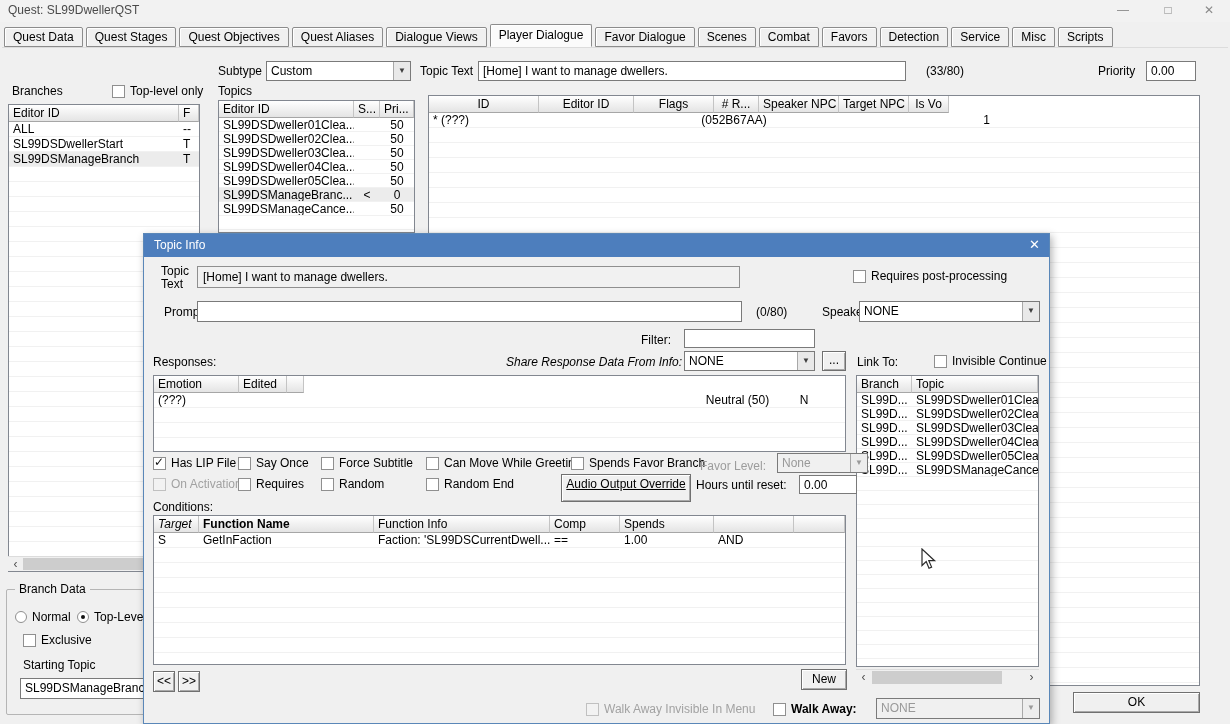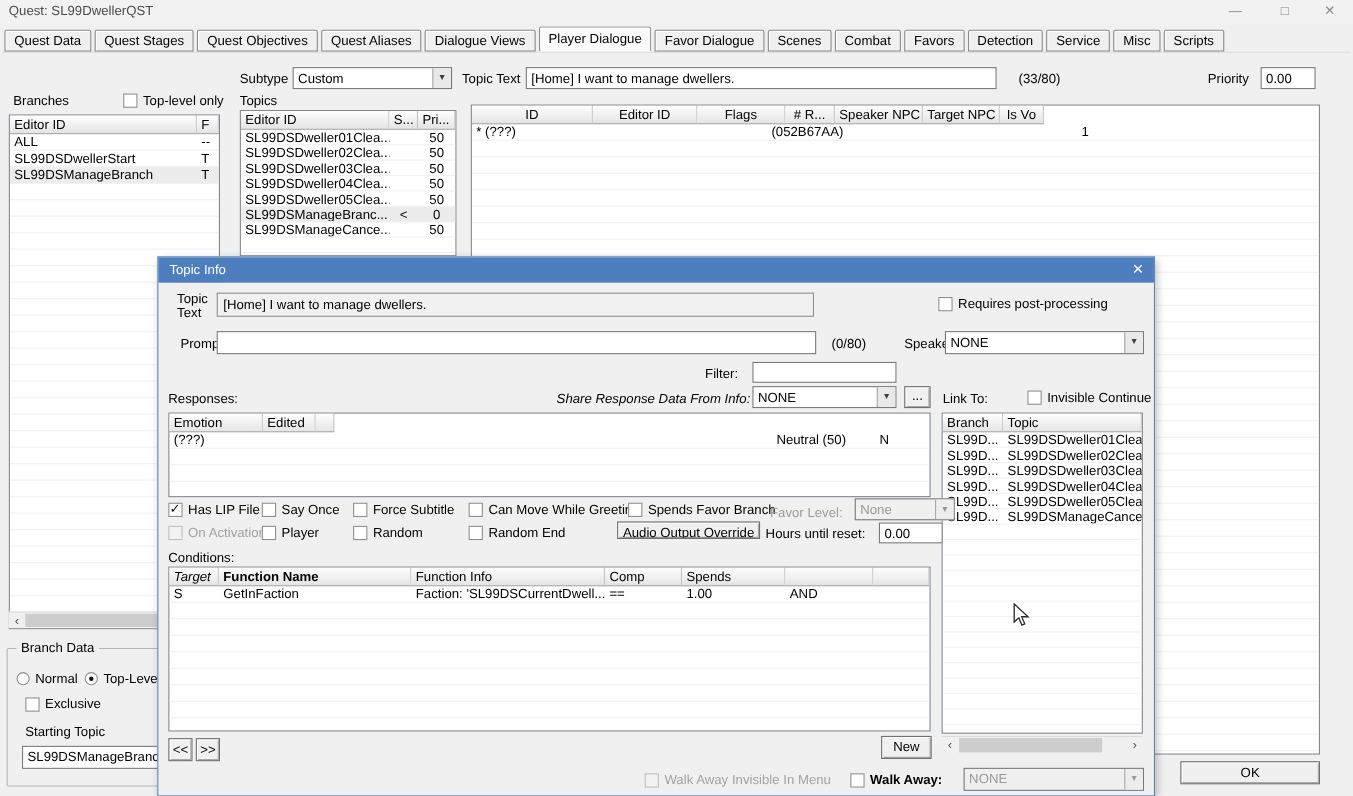--- a/index.html
+++ b/index.html
@@ -904,31 +904,31 @@
       <span class="val">None</span>
       <span class="arrow">▼</span>
     </div>
 
     <span class="abs cb disabled" style="left:9px; top:243px;">
       <span class="box"></span>
       <span class="txt">On Activation</span>
     </span>
     <span class="abs cb" style="left:94px; top:243px;">
       <span class="box"></span>
-      <span class="txt">Player</span>
+      <span class="txt">Requires</span>
     </span>
     <span class="abs cb" style="left:177px; top:243px;">
       <span class="box"></span>
       <span class="txt">Random</span>
     </span>
     <span class="abs cb" style="left:282px; top:243px;">
       <span class="box"></span>
       <span class="txt">Random End</span>
     </span>
-    <div class="abs btn3d" style="left:417px; top:240px; width:130px; height:16px; line-height:18px;text-decoration:underline;">Audio Output Override</div>
+    <div class="abs btn3d" style="left:417px; top:240px; width:130px; height:28px; line-height:18px;text-decoration:underline;">Audio Output Override</div>
     <span class="abs lbl" style="left:552px; top:244px;">Hours until reset:</span>
     <div class="abs tinput" style="left:655px; top:241px; width:58px; height:19px;">0.00</div>
 
     <span class="abs lbl" style="left:9px; top:266px;">Conditions:</span>
     <div class="abs listbox" id="conditions-list" style="left:9px; top:281px; width:693px; height:150px;">
         <div class="lheader">
           <div class="hcell" style="flex: 0 0 45px; width: 45px; font-style: italic;">Target</div>
           <div class="hcell" style="flex: 0 0 175px; width: 175px; font-weight: bold;">Function Name</div>
           <div class="hcell" style="flex: 0 0 176px; width: 176px;">Function Info</div>
           <div class="hcell" style="flex: 0 0 70px; width: 70px;">Comp</div>

